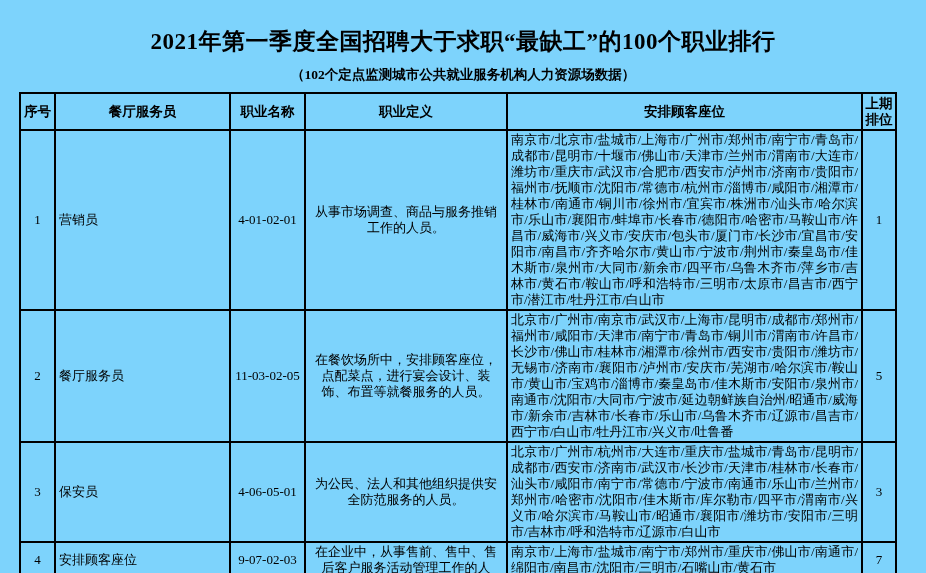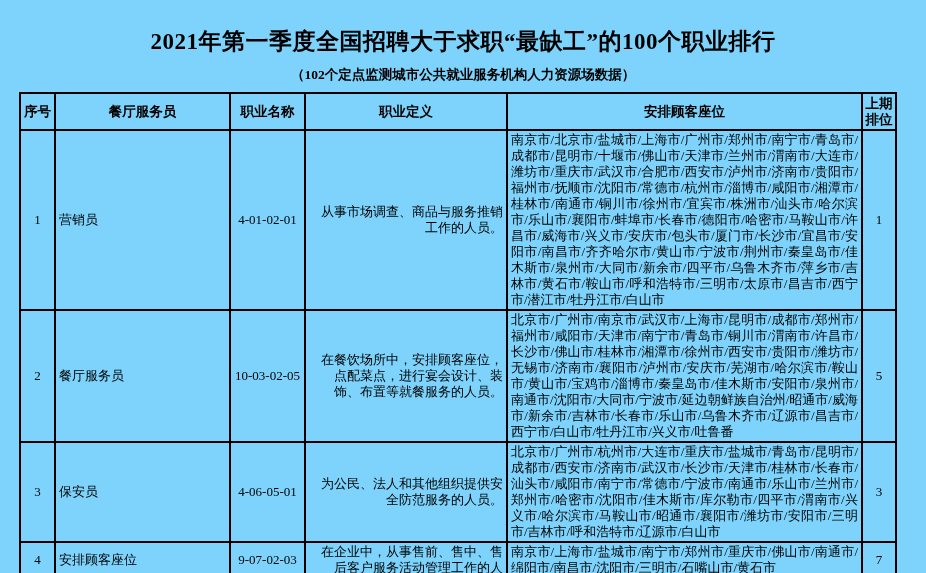--- a/index.html
+++ b/index.html
@@ -43,21 +43,21 @@
   table.jobs th {
     font-weight: bold;
     text-align: center;
     font-size: 13.5px;
     height: 33px;
     line-height: 16px;
     padding: 1px 1px;
   }
   td.c-index, td.c-code, td.c-prev { text-align: center; }
   td.c-name { text-align: left; padding-left: 6px; font-family: Liberation Serif, serif; }
-  td.c-def  { text-align: right; line-height: 16px; }
+  td.c-def  { text-align: center; line-height: 16px; }
   td.c-cities {
     text-align: justify;
     line-height: 16px;
     padding: 1px 2px;
     margin-left: 19px;
   }
   tr.r1 td { height: 175px; }
   tr.r2 td { height: 122px; }
   tr.r3 td { height: 90px; }
   tr.r4 td { height: 29px; }
@@ -95,21 +95,21 @@
         <td class="c-index">1</td>
         <td class="c-name">营销员</td>
         <td class="c-code">4-01-02-01</td>
         <td class="c-def">从事市场调查、商品与服务推销工作的人员。</td>
         <td class="c-cities">南京市/北京市/盐城市/上海市/广州市/郑州市/南宁市/青岛市/成都市/昆明市/十堰市/佛山市/天津市/兰州市/渭南市/大连市/潍坊市/重庆市/武汉市/合肥市/西安市/泸州市/济南市/贵阳市/福州市/抚顺市/沈阳市/常德市/杭州市/淄博市/咸阳市/湘潭市/桂林市/南通市/铜川市/徐州市/宜宾市/株洲市/汕头市/哈尔滨市/乐山市/襄阳市/蚌埠市/长春市/德阳市/哈密市/马鞍山市/许昌市/威海市/兴义市/安庆市/包头市/厦门市/长沙市/宜昌市/安阳市/南昌市/齐齐哈尔市/黄山市/宁波市/荆州市/秦皇岛市/佳木斯市/泉州市/大同市/新余市/四平市/乌鲁木齐市/萍乡市/吉林市/黄石市/鞍山市/呼和浩特市/三明市/太原市/昌吉市/西宁市/潜江市/牡丹江市/白山市</td>
         <td class="c-prev">1</td>
       </tr>
       <tr class="r2">
         <td class="c-index">2</td>
         <td class="c-name">餐厅服务员</td>
-        <td class="c-code">10-03-02-05</td>
+        <td class="c-code">11-03-02-05</td>
         <td class="c-def">在餐饮场所中，安排顾客座位，点配菜点，进行宴会设计、装饰、布置等就餐服务的人员。</td>
         <td class="c-cities">北京市/广州市/南京市/武汉市/上海市/昆明市/成都市/郑州市/福州市/咸阳市/天津市/南宁市/青岛市/铜川市/渭南市/许昌市/长沙市/佛山市/桂林市/湘潭市/徐州市/西安市/贵阳市/潍坊市/无锡市/济南市/襄阳市/泸州市/安庆市/芜湖市/哈尔滨市/鞍山市/黄山市/宝鸡市/淄博市/秦皇岛市/佳木斯市/安阳市/泉州市/南通市/沈阳市/大同市/宁波市/延边朝鲜族自治州/昭通市/威海市/新余市/吉林市/长春市/乐山市/乌鲁木齐市/辽源市/昌吉市/西宁市/白山市/牡丹江市/兴义市/吐鲁番</td>
         <td class="c-prev">5</td>
       </tr>
       <tr class="r3">
         <td class="c-index">3</td>
         <td class="c-name">保安员</td>
         <td class="c-code">4-06-05-01</td>
         <td class="c-def">为公民、法人和其他组织提供安全防范服务的人员。</td>
         <td class="c-cities">北京市/广州市/杭州市/大连市/重庆市/盐城市/青岛市/昆明市/成都市/西安市/济南市/武汉市/长沙市/天津市/桂林市/长春市/汕头市/咸阳市/南宁市/常德市/宁波市/南通市/乐山市/兰州市/郑州市/哈密市/沈阳市/佳木斯市/库尔勒市/四平市/渭南市/兴义市/哈尔滨市/马鞍山市/昭通市/襄阳市/潍坊市/安阳市/三明市/吉林市/呼和浩特市/辽源市/白山市</td>

